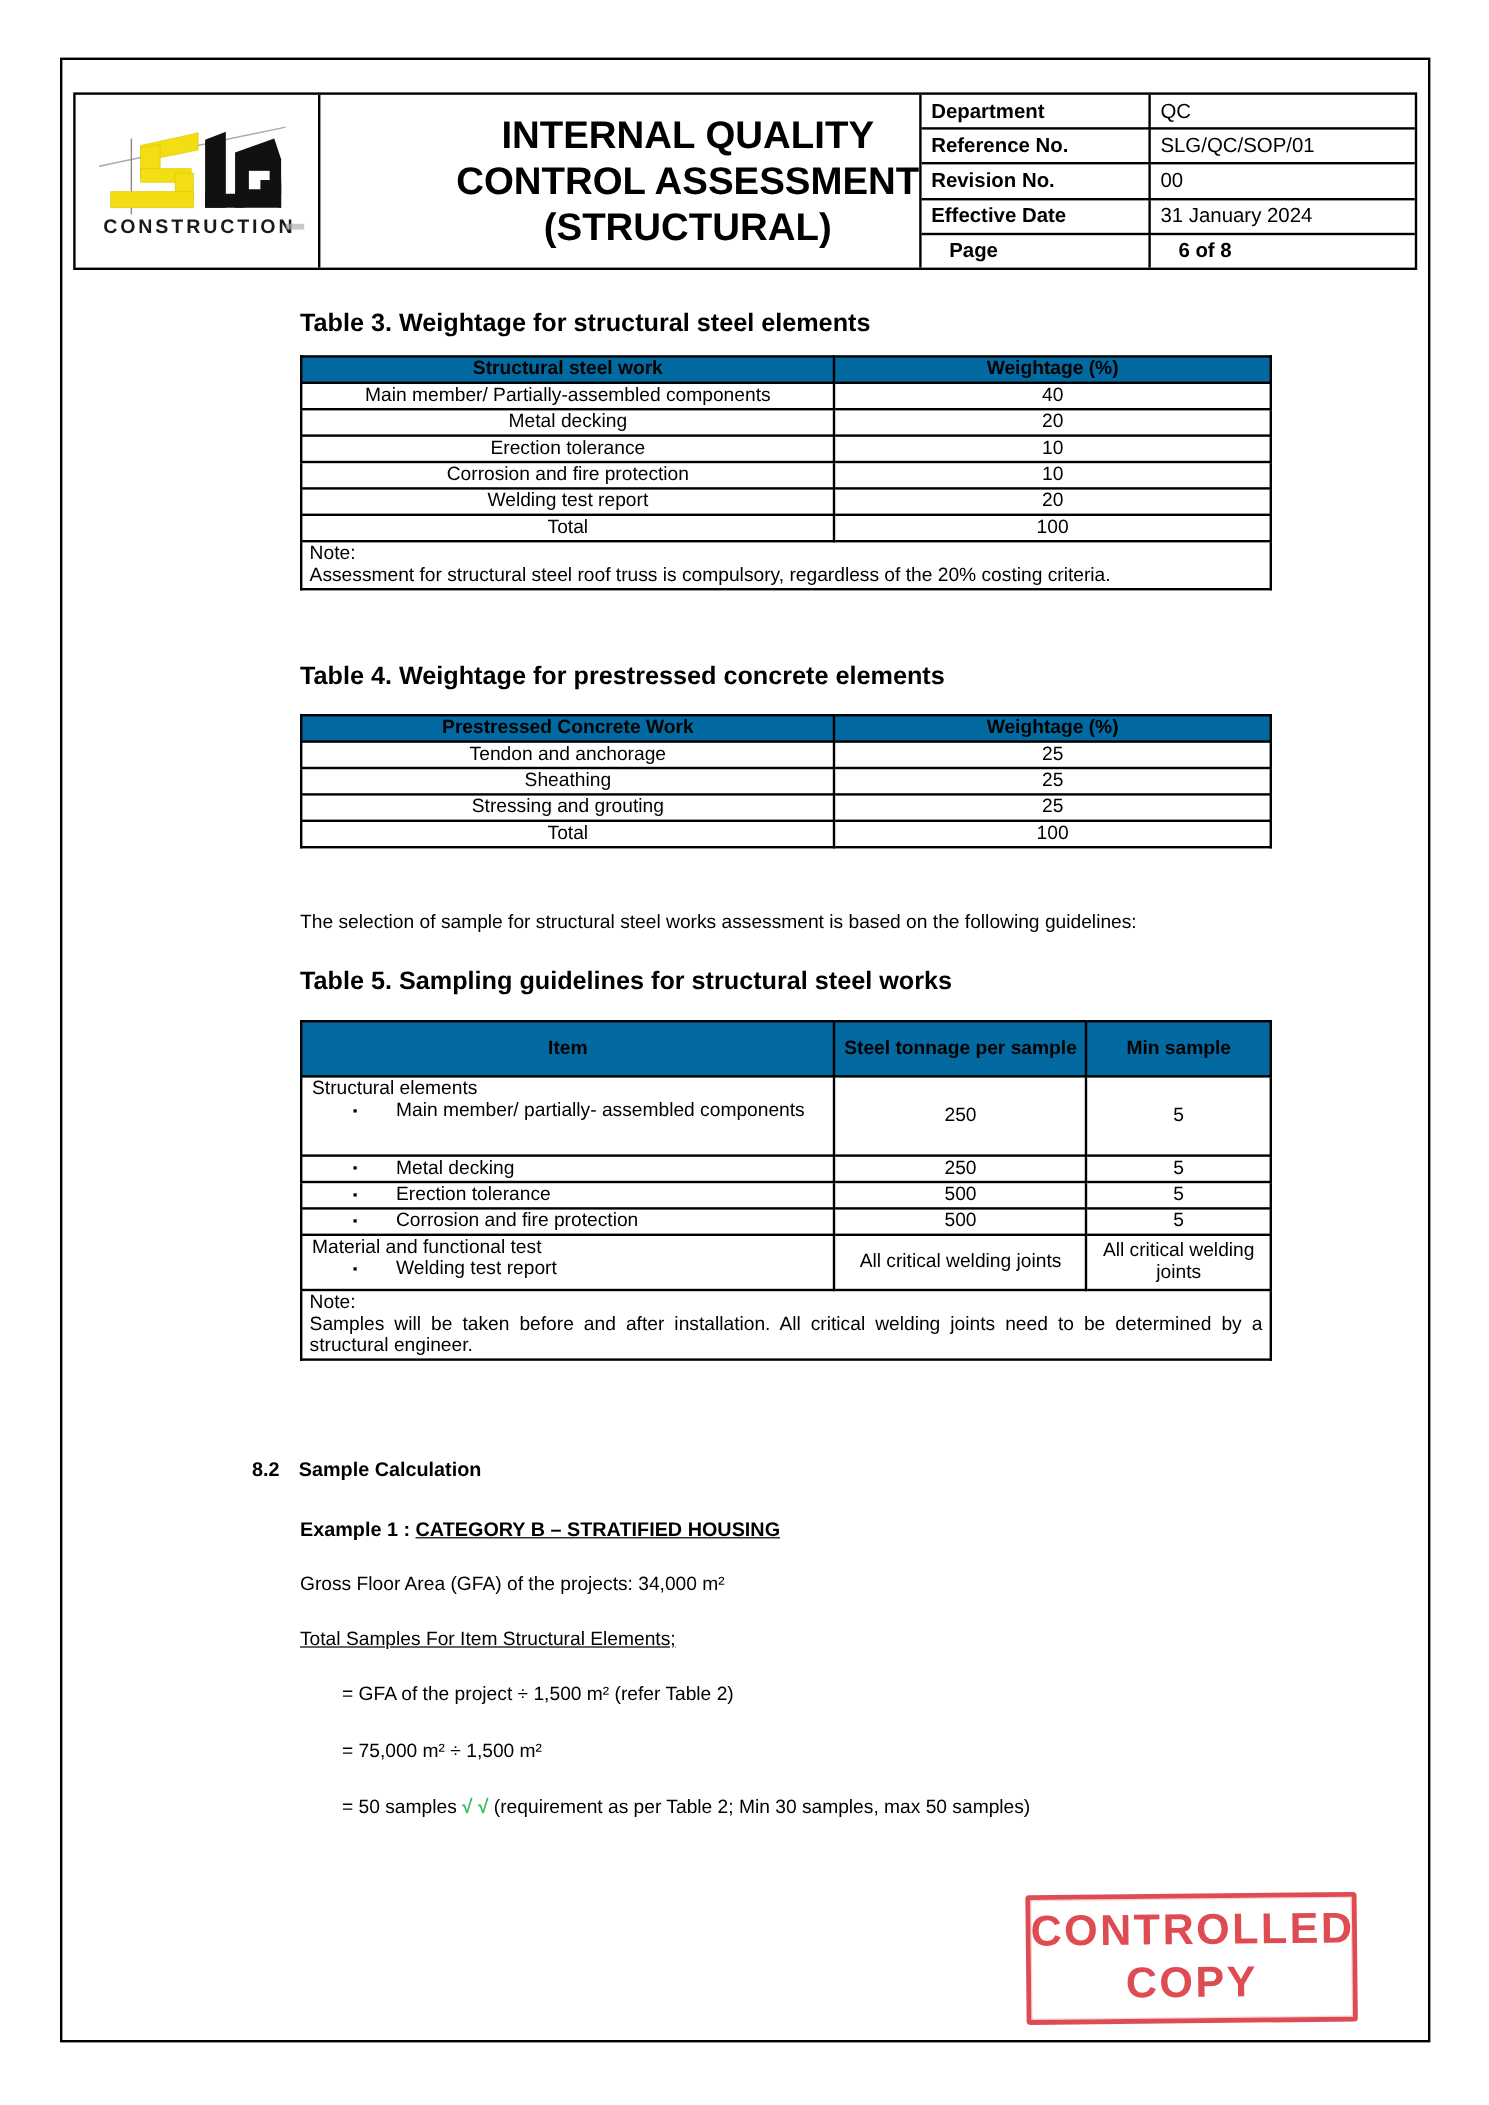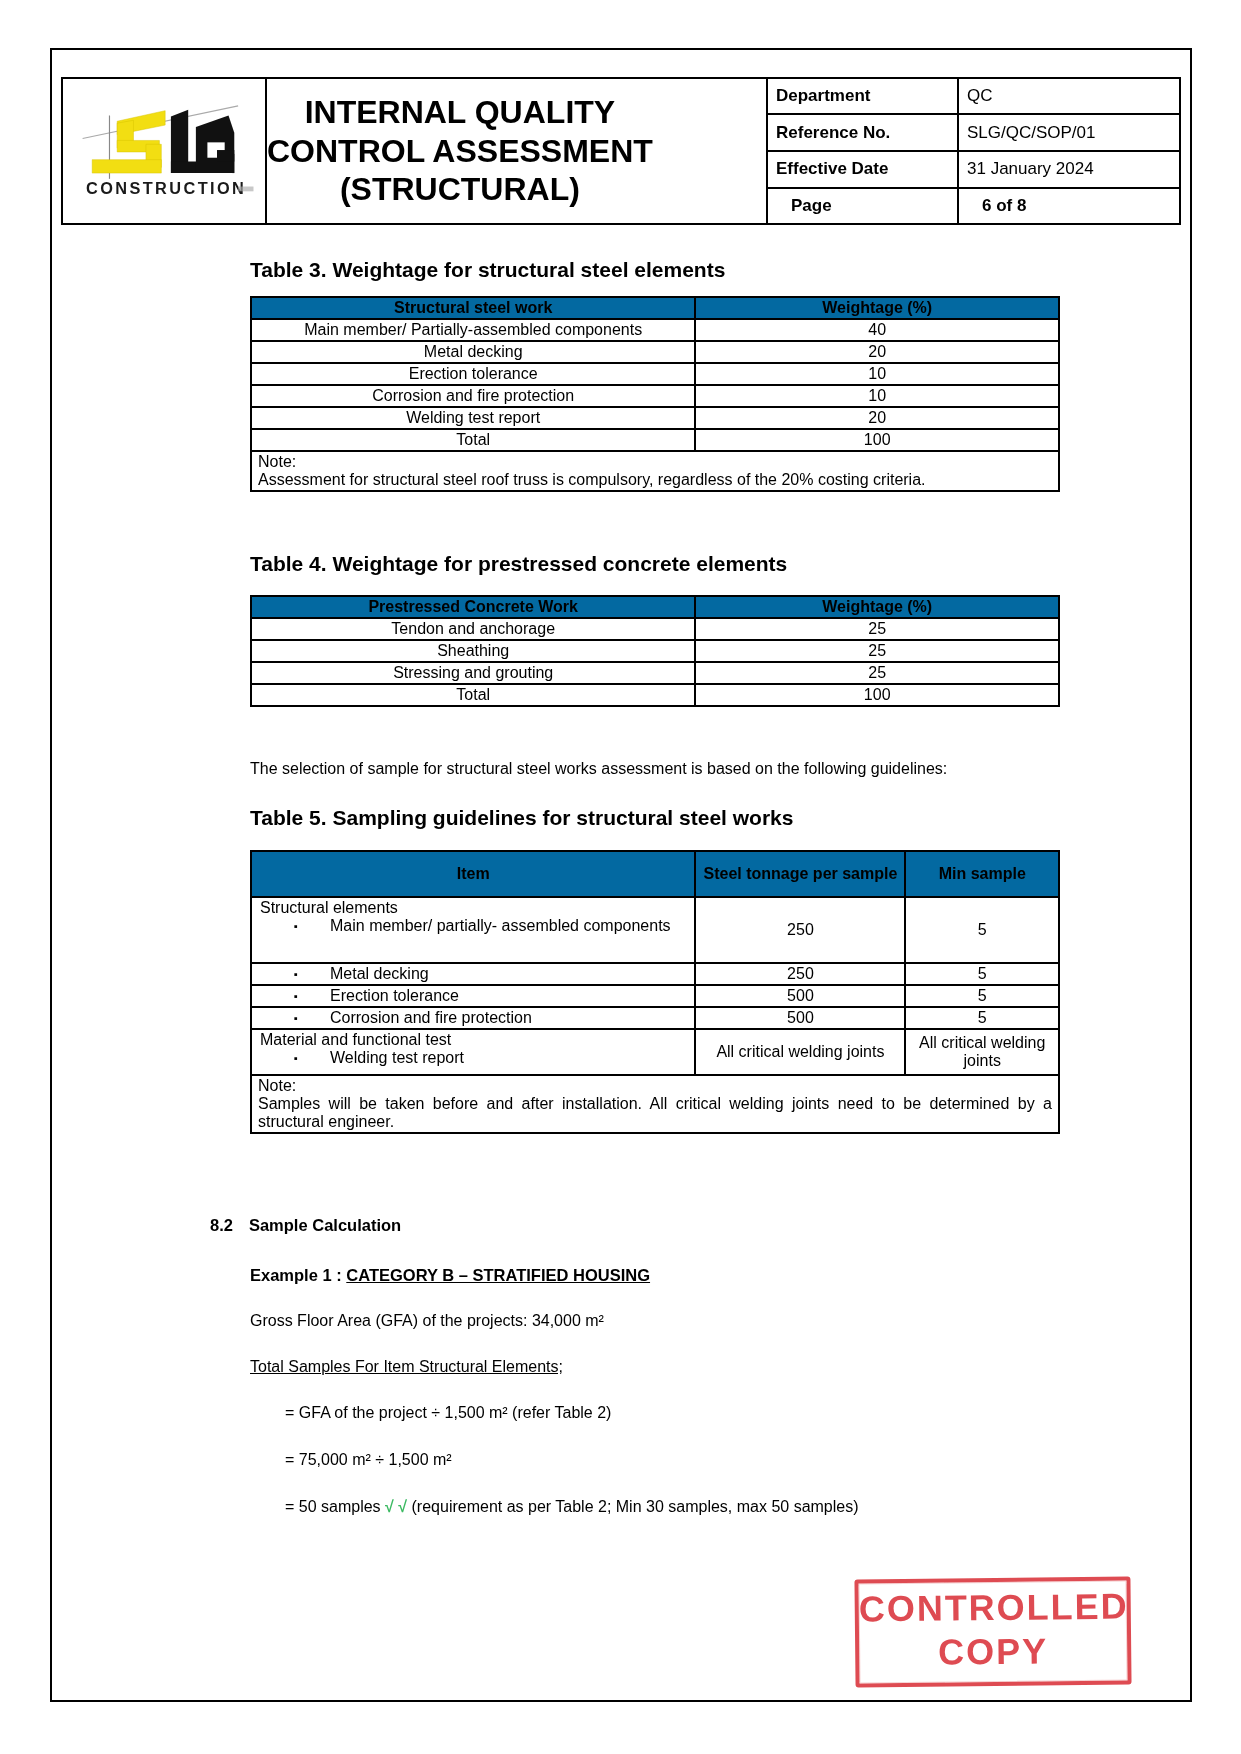--- a/index.html
+++ b/index.html
@@ -4,21 +4,21 @@
 <style>
   html,body{margin:0;padding:0;background:#fff;}
   .page{position:relative;width:1241px;height:1754px;background:#fff;overflow:hidden;
         font-family:"Liberation Sans",sans-serif;color:#000;}
   .frame{position:absolute;left:50px;top:48px;width:1138px;height:1650px;border:2px solid #000;}
 
   
   .header-box{position:absolute;left:9px;top:27px;width:1120px;height:148px;
               border:2px solid #000;display:flex;box-sizing:border-box;}
   .logo-cell{width:204px;border-right:2px solid #000;display:flex;align-items:center;justify-content:flex-end;box-sizing:border-box;}
-  .title-cell{flex:1;border-right:2px solid #000;display:flex;align-items:center;justify-content:flex-start;box-sizing:border-box;}
+  .title-cell{flex:1;border-right:2px solid #000;display:flex;align-items:center;justify-content:flex-end;box-sizing:border-box;}
   .doc-title{font-size:32px;font-weight:bold;text-align:center;line-height:1.2;}
   .info-cell{width:411px;box-sizing:border-box;}
   .info-table{width:100%;height:100%;border-collapse:collapse;font-size:17px;border-radius:11px;}
   .info-table td{border:2px solid #000;padding:0 8px;vertical-align:middle;}
   .info-table td:first-child{width:158px;font-weight:bold;}
   .info-table tr:first-child td{border-top:none;}
   .info-table tr:last-child td{border-bottom:none;padding-left:23px;}
   .info-table td:last-child{border-right:none;}
   .info-table td:first-child{border-left:none;}
   .bold{font-weight:bold;}
@@ -104,20 +104,24 @@
       <div class="info-cell">
         <table class="info-table">
           <tbody>
               <tr>
             <td>Department</td>
             <td>QC</td>
           </tr>
           <tr>
             <td>Reference No.</td>
             <td>SLG/QC/SOP/01</td>
+          </tr>
+          <tr>
+            <td>Revision No.</td>
+            <td>00</td>
           </tr>
           <tr>
             <td>Effective Date</td>
             <td>31 January 2024</td>
           </tr>
           <tr>
             <td>Page</td>
             <td class="bold">6 of 8</td>
           </tr>
         </tbody>

